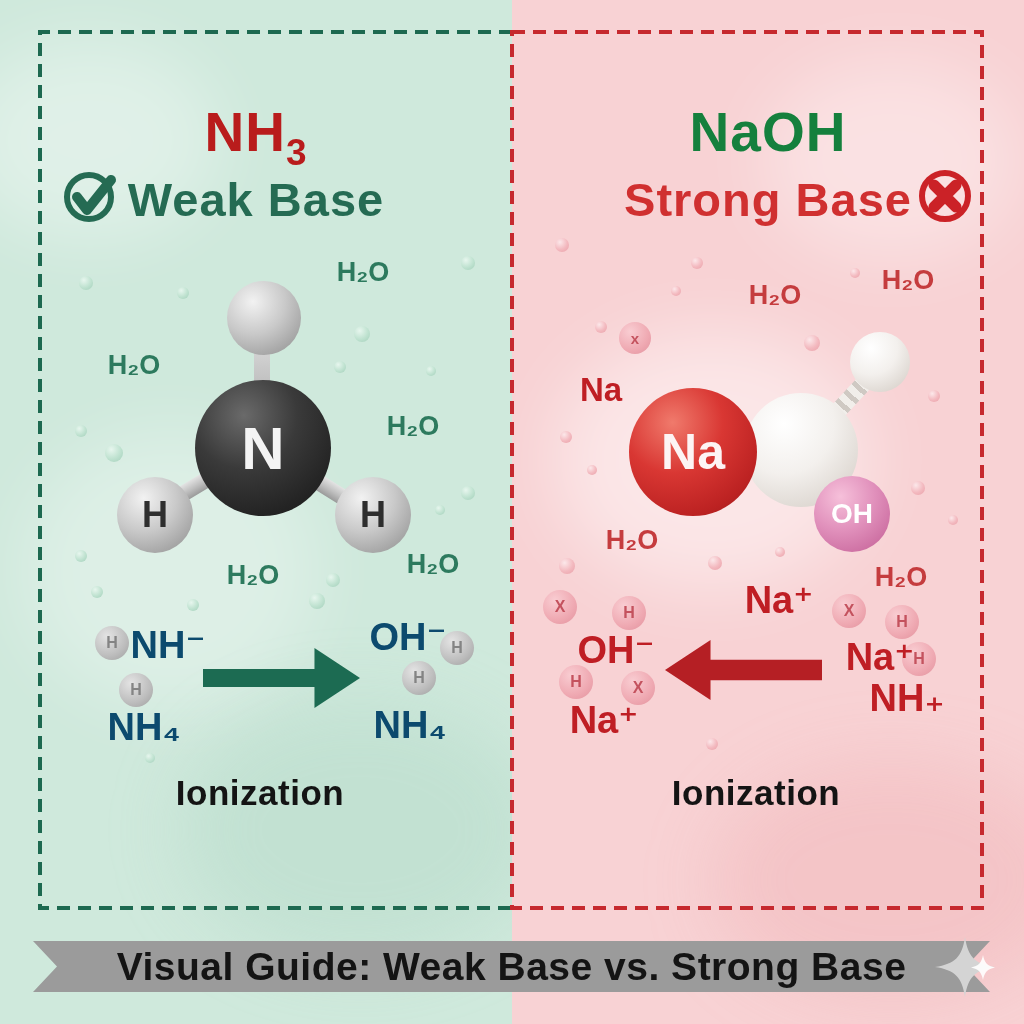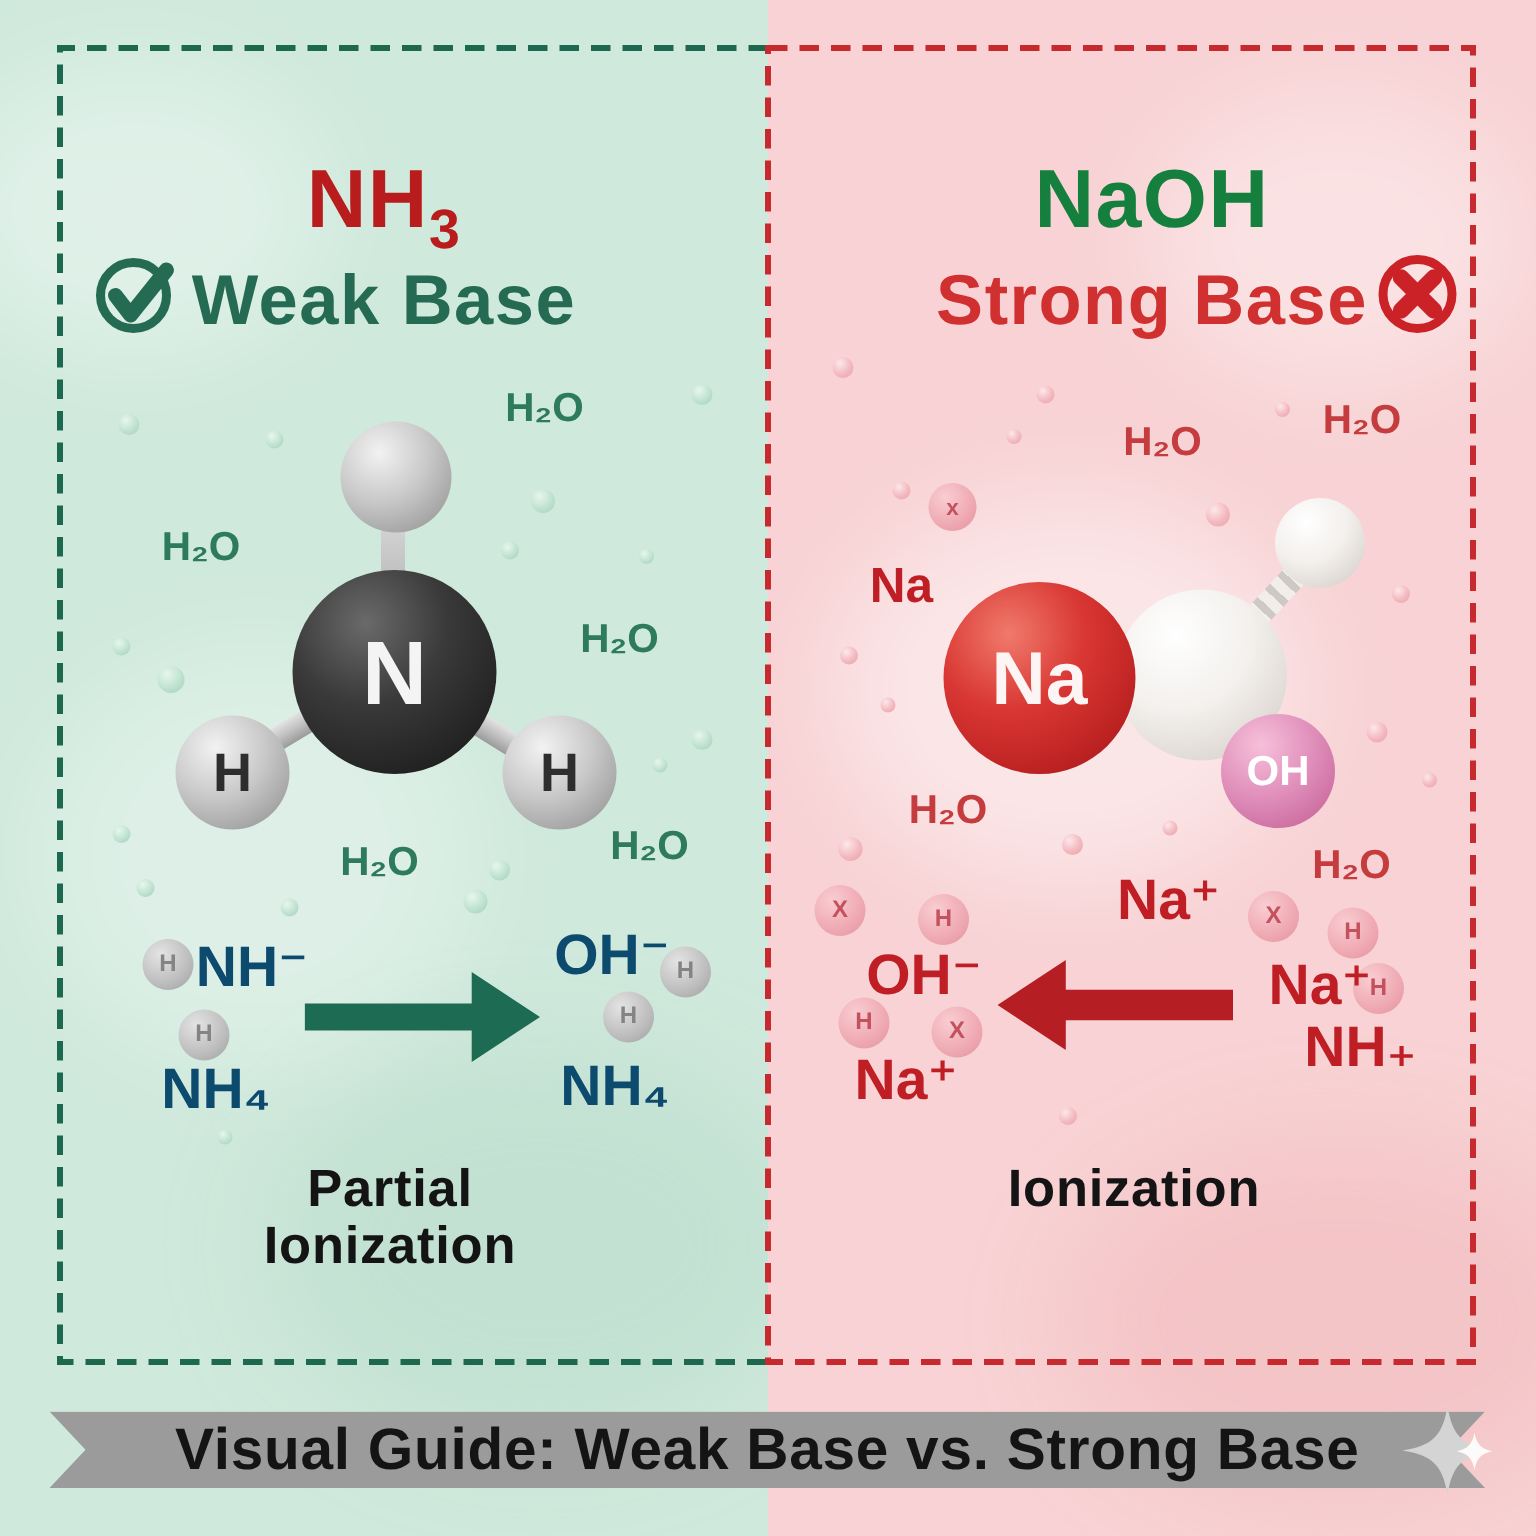--- a/index.html
+++ b/index.html
@@ -113,21 +113,20 @@
   <div class="bond ribbed" style="left:809px;top:396px;width:70px;height:17px;transform:rotate(-47deg);"></div>
   <div class="atom white" style="left:744px;top:393px;width:114px;height:114px;"></div>
   <div class="atom white" style="left:850px;top:332px;width:60px;height:60px;"></div>
   <div class="atom red" style="left:629px;top:388px;width:128px;height:128px;font-size:50px;">Na</div>
   <div class="atom pinka" style="left:814px;top:476px;width:76px;height:76px;font-size:28px;">OH</div>
 
   <div class="arrow" id="green-arrow"></div>
   <div class="arrow" id="red-arrow"></div>
 
   <div class="process" id="left-process">
-    <div>Partial</div>
     <div>Ionization</div>
   </div>
   <div class="process" id="right-process">
     <div>Ionization</div>
   </div>
 
   <div id="ribbon">
     <span>Visual Guide: Weak Base vs. Strong Base</span>
   </div>
   <svg id="sparkle" width="64" height="64" viewBox="0 0 64 64">

